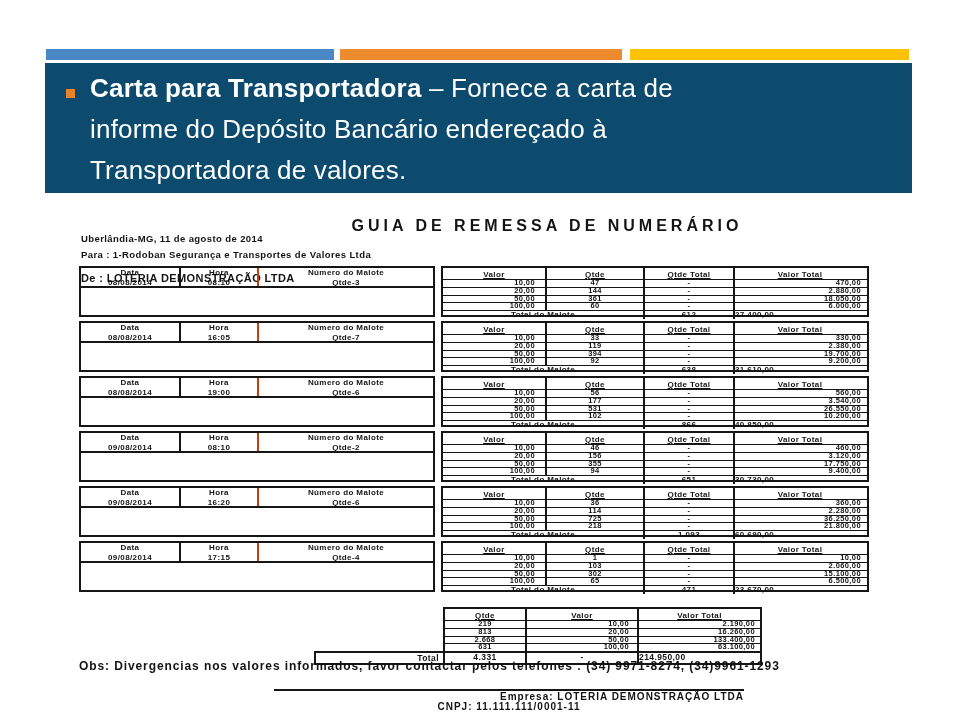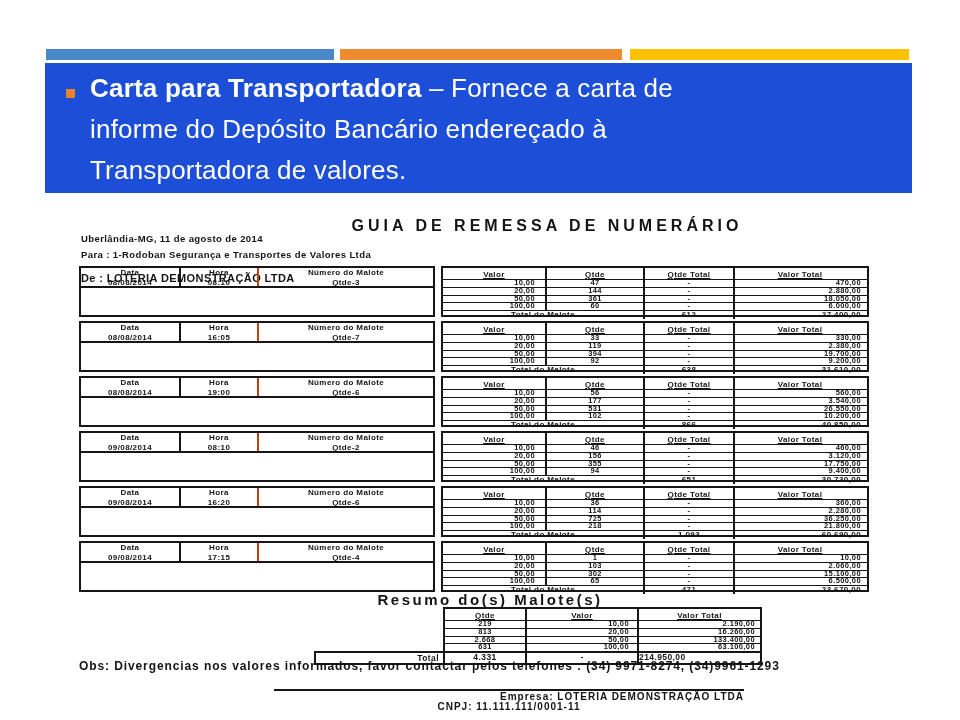--- a/index.html
+++ b/index.html
@@ -6,21 +6,21 @@
   html,body { width:960px; height:720px; }
   body { background:#ffffff; font-family:"Liberation Sans",sans-serif; position:relative; overflow:hidden; }
 
   
   .bar { position:absolute; top:49px; height:11px; }
   .bar-blue   { left:46px;  width:288px; background:#4a87c6; }
   .bar-orange { left:340px; width:282px; background:#ed8b2e; }
   .bar-yellow { left:630px; width:279px; background:#ffc103; }
 
   
-  .hdr { position:absolute; left:45px; top:63px; width:867px; height:130px; background:#1d4ed8; }
+  .hdr { position:absolute; left:45px; top:63px; width:867px; height:130px; background:#0c4a6e; }
   .hdr .bullet { position:absolute; left:21px; top:26px; width:9px; height:9px; background:#e8832a; }
   .hdr-text { position:absolute; left:45px; top:5px; color:#ffffff; font-size:26px; line-height:41px; letter-spacing:0.2px; }
   .hdr-text b { font-weight:bold; }
 
   
   .doc { position:absolute; left:79px; top:214px; width:795px; height:500px; color:#141414; font-weight:bold; letter-spacing:0.4px; }
   .doc-title { position:absolute; left:158px; top:3px; width:620px; text-align:center; font-size:16px; letter-spacing:4px; white-space:nowrap; }
   .doc-date  { position:absolute; left:2px; top:19px; font-size:9.5px; }
   .doc-para  { position:absolute; left:2px; top:35px; font-size:9.5px; }
   .doc-de    { position:absolute; left:2px; top:58px; font-size:11px; }
@@ -45,21 +45,21 @@
   .rt-total { display:flex; height:9.2px; border-top:1px solid #161616; line-height:7.6px; font-size:8px; }
   .c1 { width:102px; }
   .c2 { width:98px; border-left:2px solid #161616; }
   .c3 { width:90px; border-left:2px solid #161616; }
   .c4 { width:132px; border-left:2px solid #161616; }
   .rt-row .c1 { text-align:right; padding-right:10px; }
   .rt-row .c2, .rt-row .c3 { text-align:center; }
   .rt-row .c4 { text-align:right; padding-right:4px; }
   .ctm { width:200px; text-align:center; }
   .rt-total .c3 { text-align:center; }
-  .rt-total .c4 { text-align:right; padding-right:4px; }
+  .rt-total .c4 { padding-right:4px; }
 
   
   .rs-title { position:absolute; left:246px; top:377px; width:330px; text-align:center; font-size:15px; letter-spacing:2.5px; white-space:nowrap; }
   .rs { position:absolute; left:364px; top:393px; width:319px; border:2px solid #161616; font-size:7.5px; }
   .rs-head { display:flex; height:11px; }
   .rs-head > div { padding-top:1.5px; text-align:center; text-decoration:underline; text-underline-offset:1px; font-size:8px; }
   .rs-row { display:flex; height:7.75px; border-top:1px solid #161616; line-height:6.6px; }
   .rq { width:80px; }
   .rv { width:112px; border-left:2px solid #161616; }
   .rvt { width:123px; border-left:2px solid #161616; }
@@ -428,21 +428,20 @@
           <div class="c4">6.500,00</div>
         </div>
       <div class="rt-total">
           <div class="ctm">Total do Malote</div>
           <div class="c3">471</div>
           <div class="c4">23.670,00</div>
         </div>
     </div>
   </div>
 
-  <div class="rs-title">Resumo do(s) Malote(s)</div>
   <div class="rs">
     <div class="rs-head">
       <div class="rq">Qtde</div>
       <div class="rv">Valor</div>
       <div class="rvt">Valor Total</div>
     </div>
     <div class="rs-row">
         <div class="rq">219</div>
         <div class="rv">10,00</div>
         <div class="rvt">2.190,00</div>

